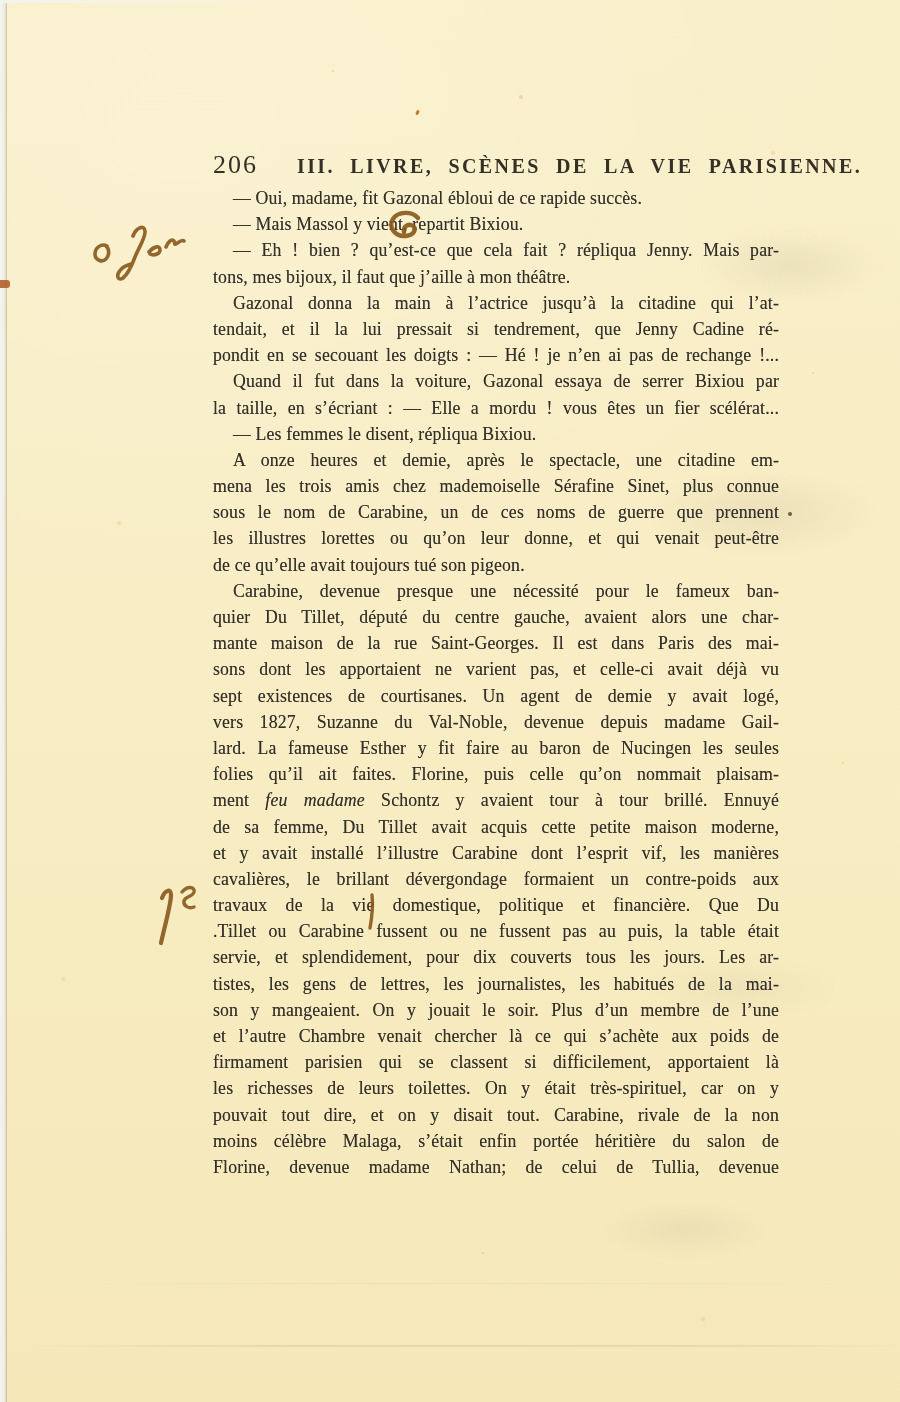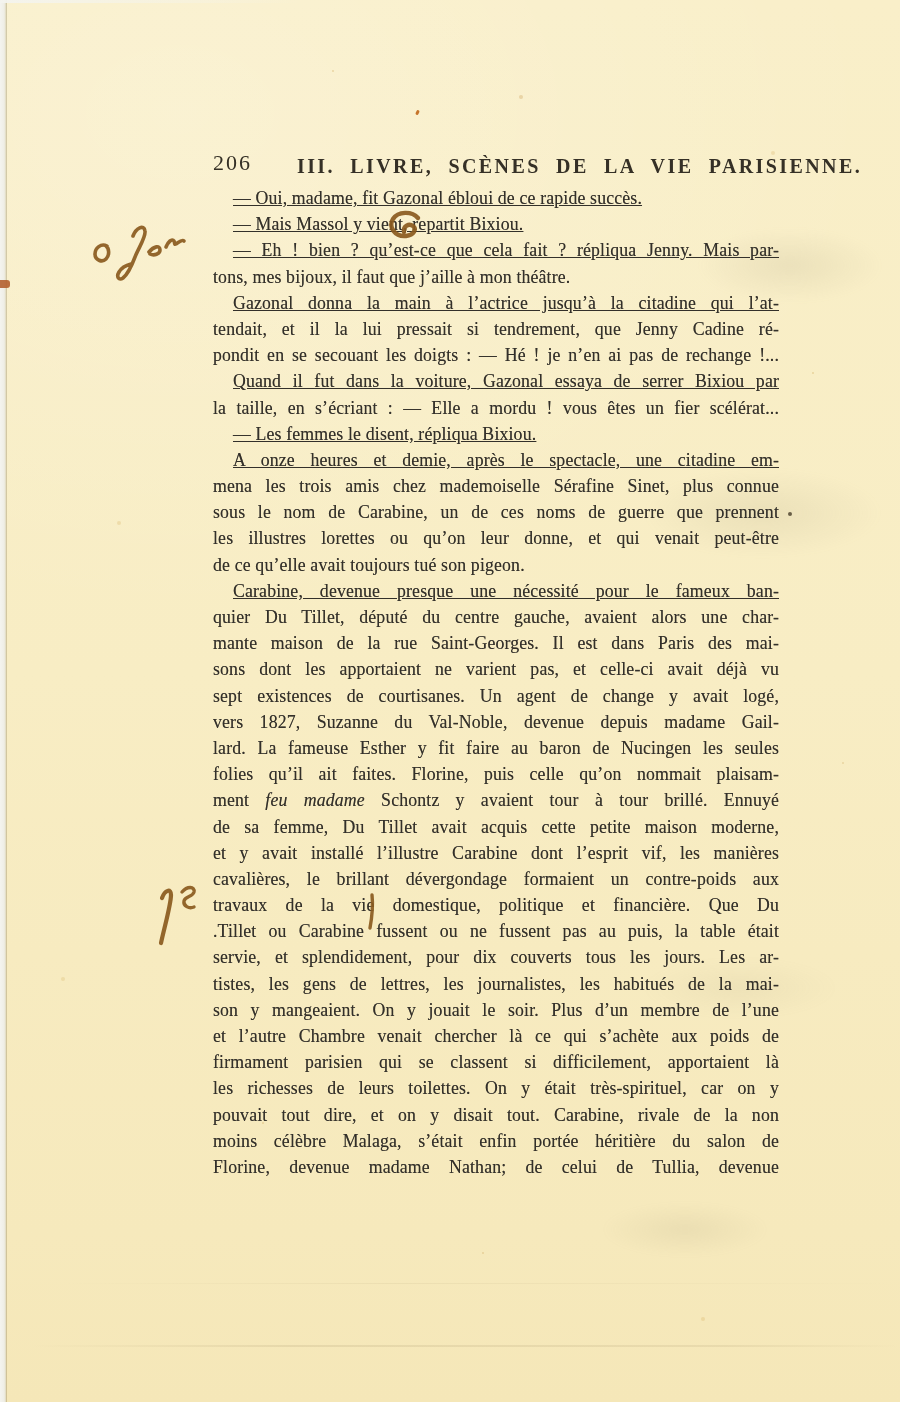--- a/index.html
+++ b/index.html
@@ -25,36 +25,36 @@
   .edge-top{
     position:absolute;left:0;top:0;width:300px;height:3px;
     background:linear-gradient(90deg,rgba(244,244,239,.95),rgba(244,244,239,0));
   }
   .header{
     position:absolute;left:213px;top:150px;width:568px;height:28px;
     color:#353026;
   }
   .page-number{
     position:absolute;left:0;top:0;
-    font-size:22px;letter-spacing:2px;
+    font-size:26px;letter-spacing:2px;
   }
   .running-title{
     position:absolute;left:84px;top:5px;
     font-size:20px;font-weight:700;letter-spacing:2.4px;word-spacing:8px;
     white-space:nowrap;
   }
   .text-block{
     position:absolute;left:213px;top:185px;width:566px;
     font-size:17.8px;line-height:26.2px;color:#33302a;
     letter-spacing:.15px;
     text-shadow:0 0 .5px rgba(51,48,42,.55);
   }
   .ln{height:26.2px;white-space:normal;}
   .j{text-align:justify;text-align-last:justify;}
-  .in{text-indent:20px;text-decoration:underline;}
+  .in{text-indent:20px;}
   .it{font-style:italic;}
   svg.ink{position:absolute;overflow:visible;}
   svg.ink path{fill:none;stroke:#8a5a1e;stroke-width:3.6;stroke-linecap:round;stroke-linejoin:round;opacity:.92;}
   .ink-dash{
     position:absolute;left:-2px;top:280px;width:12px;height:8px;
     background:#b4612f;border-radius:3px;opacity:.9;
   }
   .ink-dot{
     position:absolute;width:4px;height:4px;border-radius:50%;
     background:rgba(70,60,40,.8);
@@ -128,21 +128,21 @@
     <div class="ln in">— Les femmes le disent, répliqua Bixiou.</div>
     <div class="ln in j">A onze heures et demie, après le spectacle, une citadine em-</div>
     <div class="ln j">mena les trois amis chez mademoiselle Sérafine Sinet, plus connue</div>
     <div class="ln j">sous le nom de Carabine, un de ces noms de guerre que prennent</div>
     <div class="ln j">les illustres lorettes ou qu’on leur donne, et qui venait peut-être</div>
     <div class="ln">de ce qu’elle avait toujours tué son pigeon.</div>
     <div class="ln in j">Carabine, devenue presque une nécessité pour le fameux ban-</div>
     <div class="ln j">quier Du Tillet, député du centre gauche, avaient alors une char-</div>
     <div class="ln j">mante maison de la rue Saint-Georges. Il est dans Paris des mai-</div>
     <div class="ln j">sons dont les apportaient ne varient pas, et celle-ci avait déjà vu</div>
-    <div class="ln j">sept existences de courtisanes. Un agent de change y avait logé,</div>
+    <div class="ln j">sept existences de courtisanes. Un agent de demie y avait logé,</div>
     <div class="ln j">vers 1827, Suzanne du Val-Noble, devenue depuis madame Gail-</div>
     <div class="ln j">lard. La fameuse Esther y fit faire au baron de Nucingen les seules</div>
     <div class="ln j">folies qu’il ait faites. Florine, puis celle qu’on nommait plaisam-</div>
     <div class="ln j"><span>ment </span><span class="it">feu madame</span><span> Schontz y avaient tour à tour brillé. Ennuyé</span></div>
     <div class="ln j">de sa femme, Du Tillet avait acquis cette petite maison moderne,</div>
     <div class="ln j">et y avait installé l’illustre Carabine dont l’esprit vif, les manières</div>
     <div class="ln j">cavalières, le brillant dévergondage formaient un contre-poids aux</div>
     <div class="ln j">travaux de la vie domestique, politique et financière. Que Du</div>
     <div class="ln j">.Tillet ou Carabine fussent ou ne fussent pas au puis, la table était</div>
     <div class="ln j">servie, et splendidement, pour dix couverts tous les jours. Les ar-</div>

